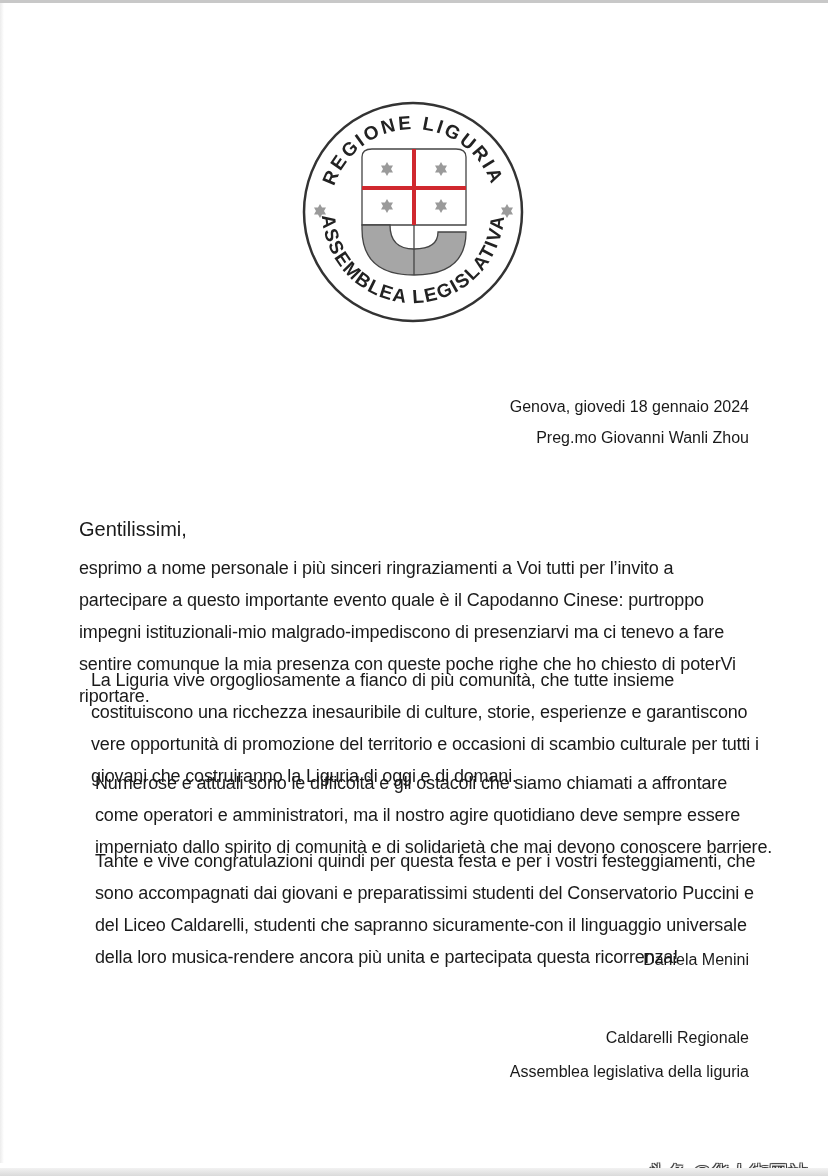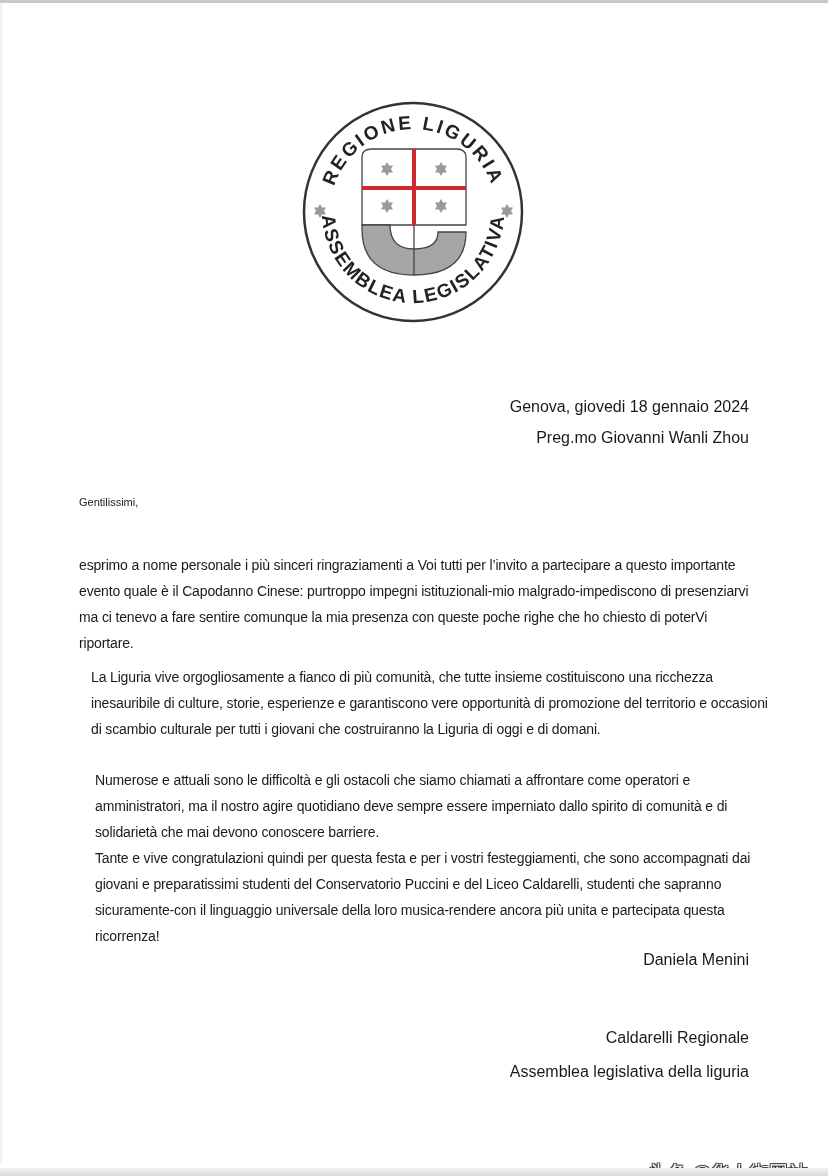--- a/index.html
+++ b/index.html
@@ -14,22 +14,22 @@
   .bottom-edge { position: absolute; left: 0; top: 1168px; width: 828px; height: 8px; background: linear-gradient(#f2f2f2, #dadada); }
   .page { position: absolute; left: 0; top: 0; width: 828px; height: 1168px; }
 
   .seal { position: absolute; left: 300px; top: 99px; width: 226px; height: 226px; }
 
   .right-block { position: absolute; right: 79px; text-align: right; font-size: 16px; line-height: 16px; white-space: nowrap; }
   .addr-date { top: 399px; }
   .addr-recipient { top: 430px; }
   .addr-org { top: 461px; }
 
-  .salutation { position: absolute; left: 79px; top: 496px; font-size: 11px; }
-  .para { position: absolute; left: 79px; width: 680px; font-size: 14px; line-height: 26px; letter-spacing: -0.15px; }
+  .salutation { position: absolute; left: 79px; top: 518px; font-size: 20px; }
+  .para { position: absolute; left: 79px; width: 680px; font-size: 18px; line-height: 32px; letter-spacing: -0.15px; }
   .p1 { top: 552px; }
   .p2 { top: 652px; }
   .p3 { top: 751px; }
   .p4 { top: 829px; }
 
   .sig-name { top: 952px; }
   .sig-role { top: 1030px; }
   .sig-org { top: 1064px; margin-left: 24px; }
 
   .watermark {

